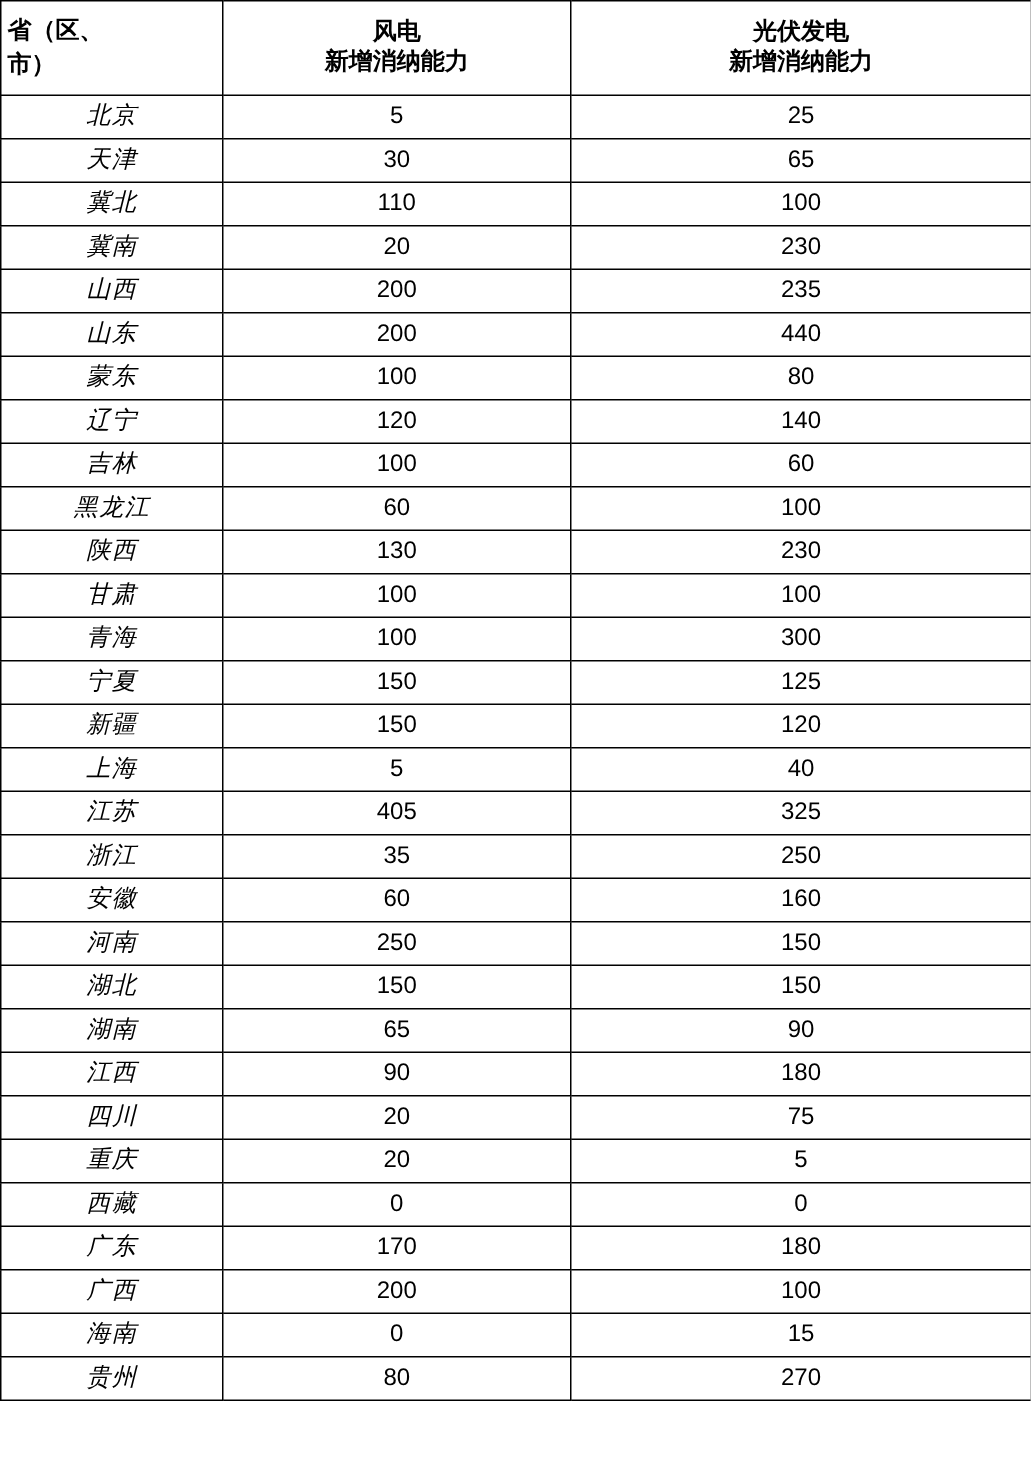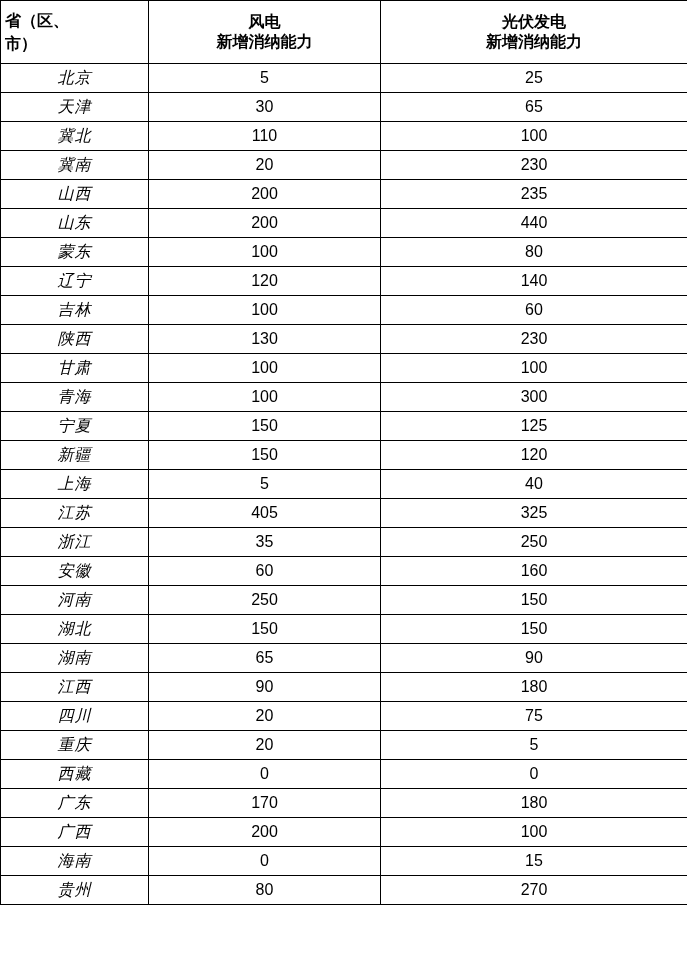--- a/index.html
+++ b/index.html
@@ -125,20 +125,25 @@
           <td class="region-cell">辽宁</td>
           <td>120</td>
           <td>140</td>
         </tr>
         <tr>
           <td class="region-cell">吉林</td>
           <td>100</td>
           <td>60</td>
         </tr>
         <tr>
+          <td class="region-cell">黑龙江</td>
+          <td>60</td>
+          <td>100</td>
+        </tr>
+        <tr>
           <td class="region-cell">陕西</td>
           <td>130</td>
           <td>230</td>
         </tr>
         <tr>
           <td class="region-cell">甘肃</td>
           <td>100</td>
           <td>100</td>
         </tr>
         <tr>

